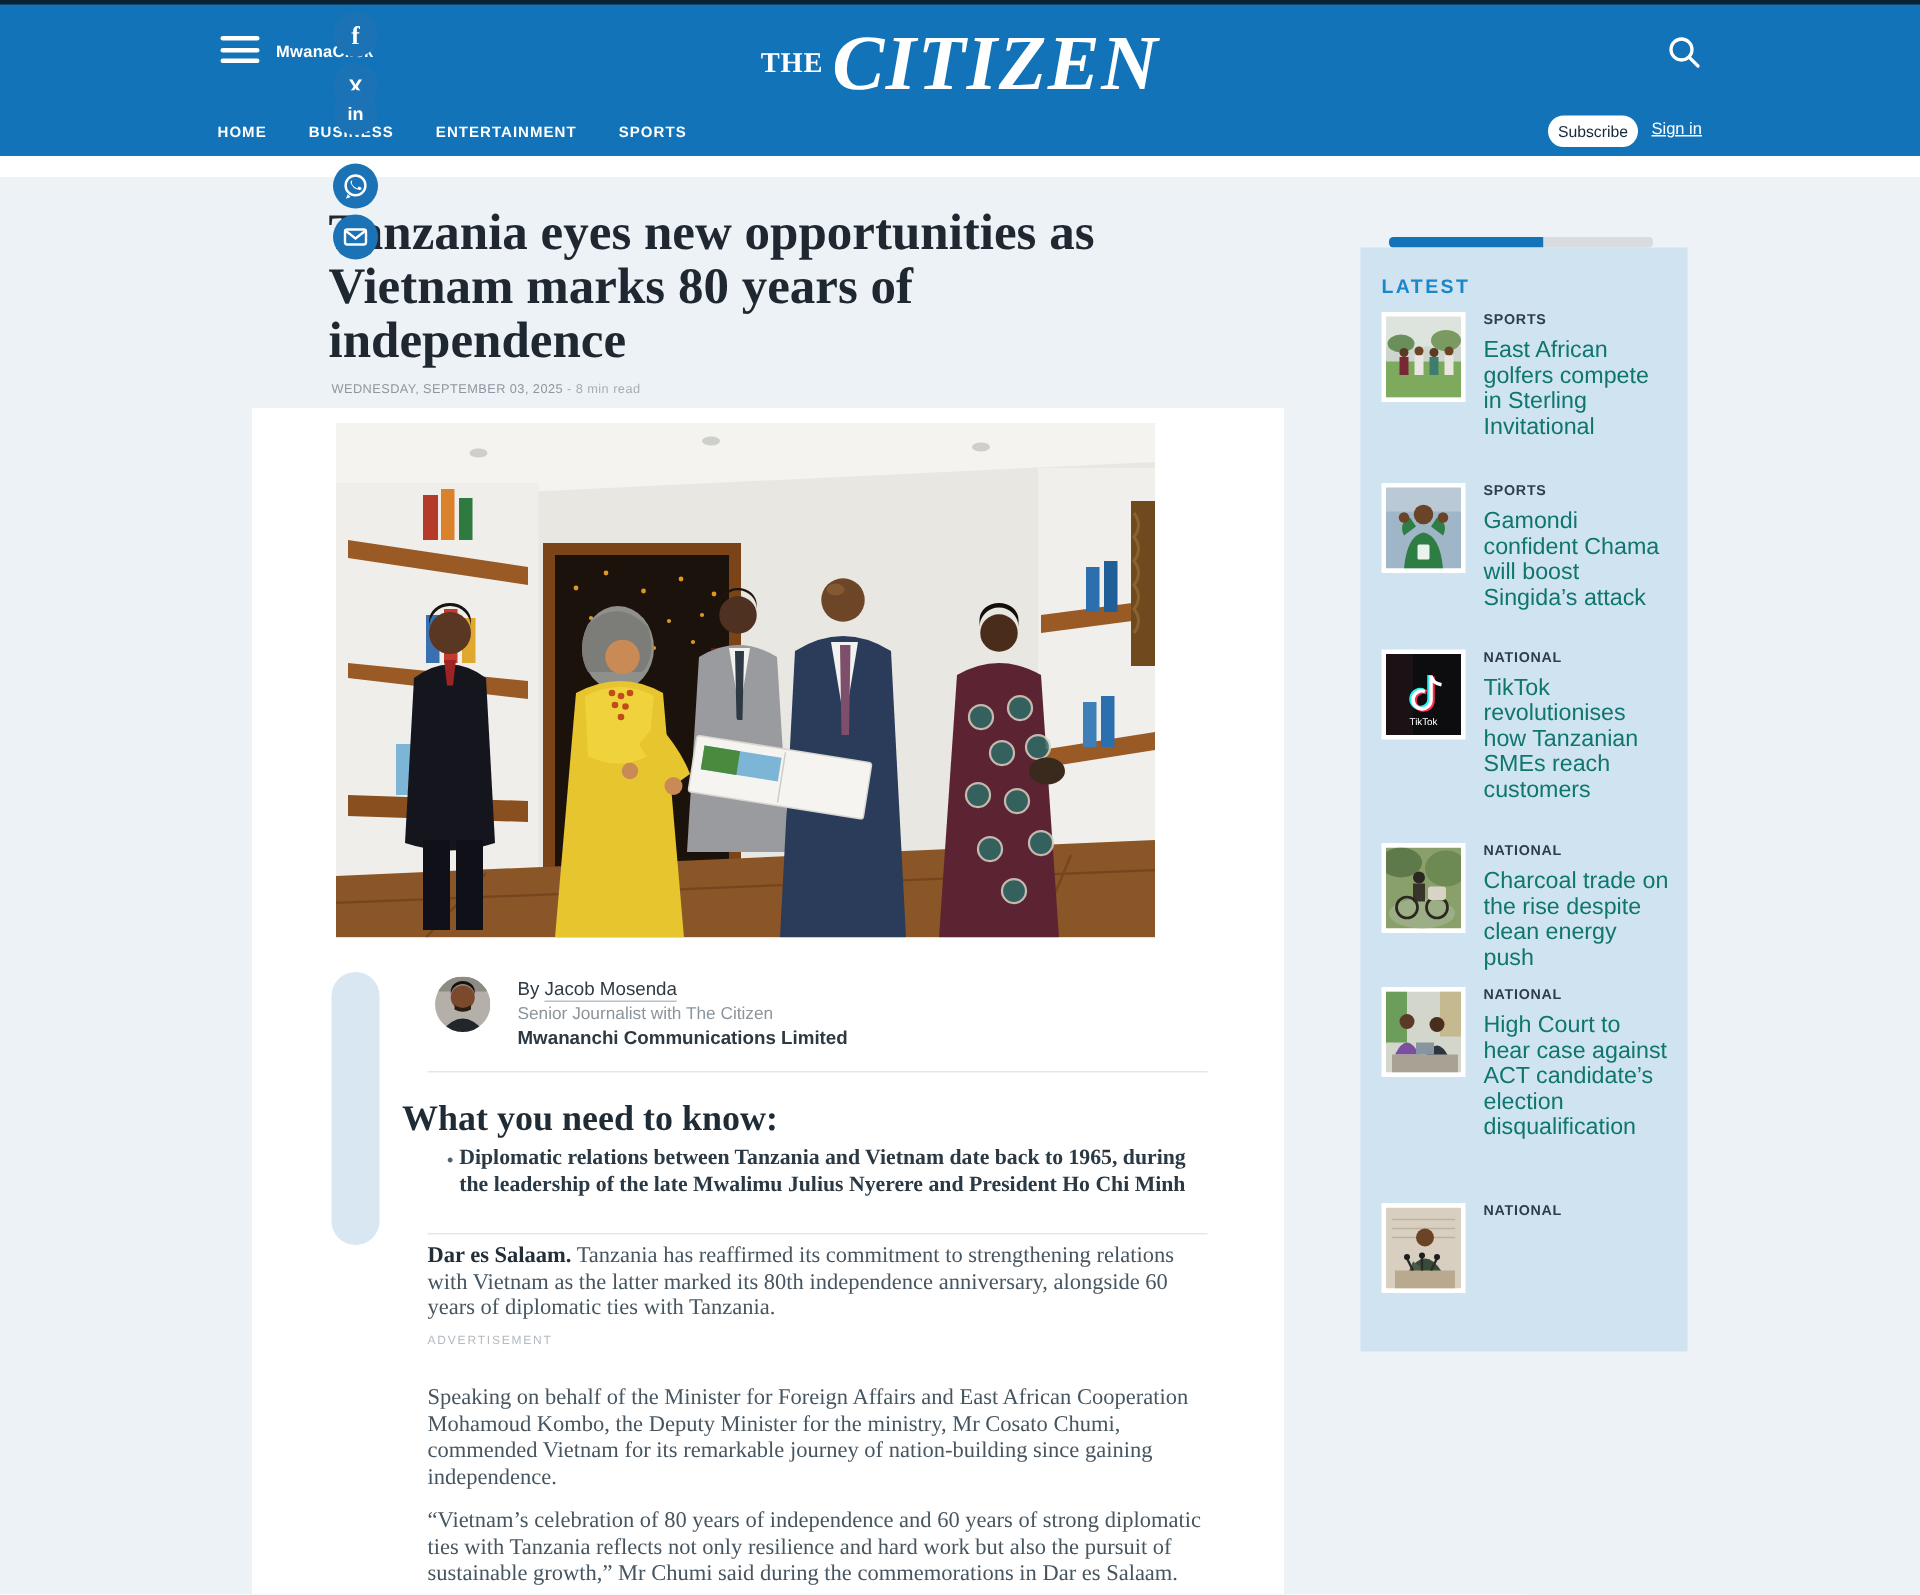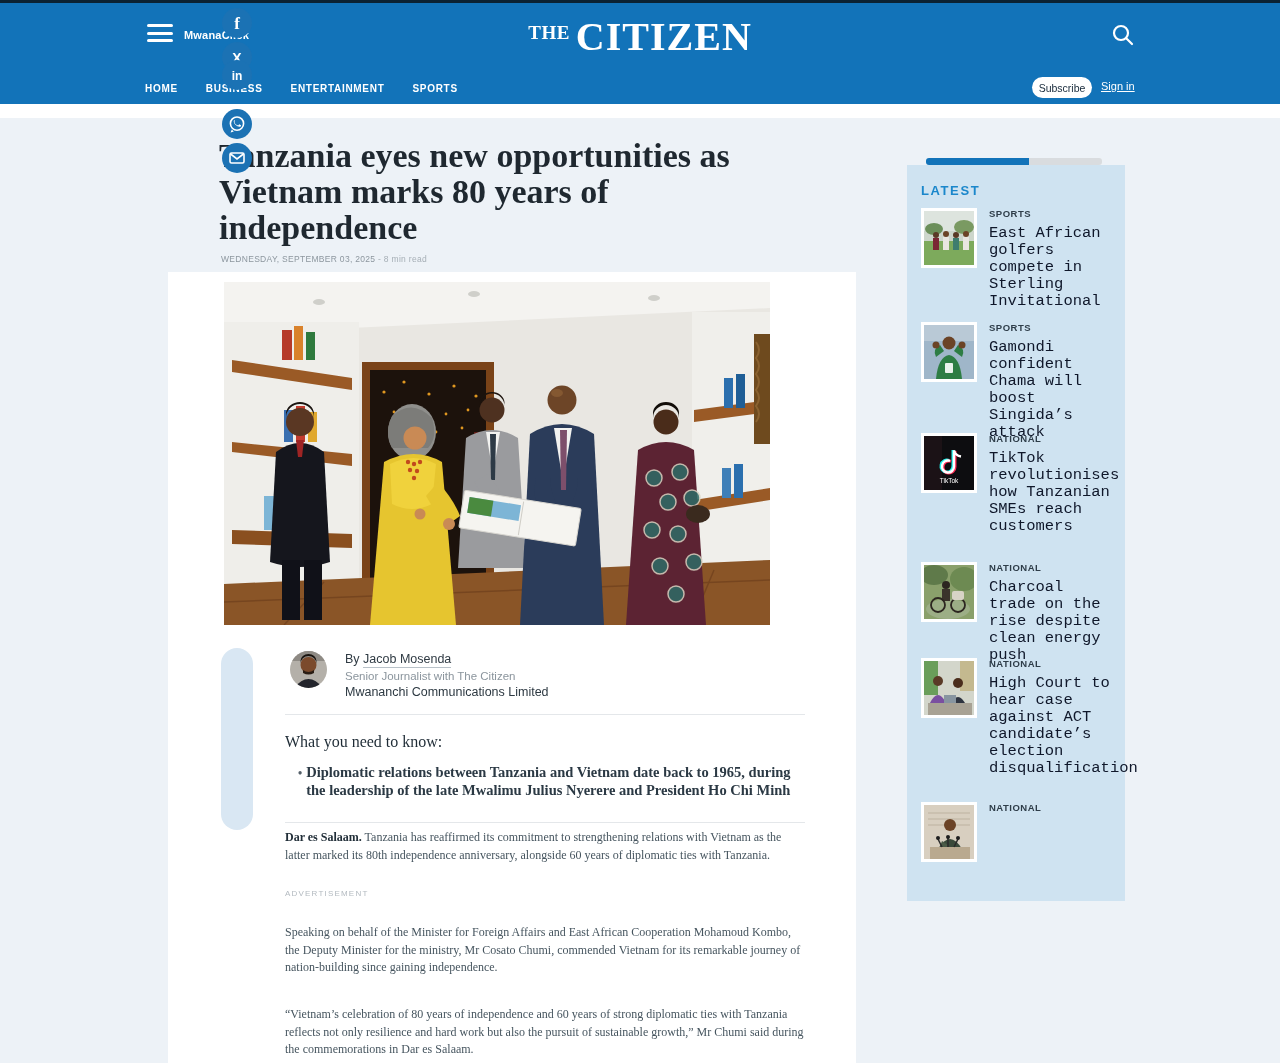--- a/index.html
+++ b/index.html
@@ -13,21 +13,21 @@
   .white-strip { position:absolute; left:0; top:104px; width:1280px; height:14px; background:#ffffff; }
 
   .hamburger { position:absolute; left:147px; top:21px; width:26px; height:20px; cursor:pointer; }
   .hamburger span { display:block; height:3px; background:#fff; border-radius:2px; margin-bottom:4.5px; }
 
   .brandlet { position:absolute; left:184px; top:26px; color:#fff; font-size:11px; font-weight:bold; letter-spacing:.2px; cursor:pointer; }
 
   .logo { position:absolute; left:0; top:10px; width:1280px; text-align:center; color:#fff; cursor:pointer;
           font-family:"Liberation Serif","DejaVu Serif",serif; font-weight:bold; white-space:nowrap; }
   .logo .the { font-size:19px; letter-spacing:.5px; vertical-align:11px; margin-right:6px; }
-  .logo .citizen { font-size:40px; letter-spacing:1px; }
+  .logo .citizen { font-size:52px; letter-spacing:1px;font-style:italic; }
 
   .search-btn { position:absolute; left:1110px; top:19px; width:26px; height:26px; cursor:pointer; }
 
   .nav { position:absolute; left:145px; top:80px; display:flex; gap:28px; }
   .nav .nav-item { color:#fff; font-size:10px; font-weight:bold; letter-spacing:.7px; cursor:pointer; }
 
   .subscribe { position:absolute; left:1032px; top:74px; width:60px; height:21px; background:#fff;
                border:none; border-radius:11px; font-size:10.5px; color:#17293a; cursor:pointer;
                font-family:"Liberation Sans",sans-serif; }
   .signin { position:absolute; left:1101px; top:77px; color:#fff; font-size:11px;
@@ -43,33 +43,33 @@
   .dateline .readtime { color:#a6afb6; }
 
   .hero { position:absolute; left:224px; top:282px; width:546px; height:343px; overflow:hidden; background:#e9e7e2; }
 
   .author-row { position:absolute; left:290px; top:651px; display:flex; }
   .avatar { width:37px; height:37px; border-radius:50%; overflow:hidden; flex:0 0 37px; }
   .author-meta { margin-left:18px; padding-top:1px; }
   .author-byline { font-size:12.5px; color:#2f3a43; }
   .author-byline .aname { border-bottom:1px solid #b9c2c9; padding-bottom:1px; cursor:pointer; }
   .author-role { font-size:11.5px; color:#8b959d; margin-top:4px; }
-  .author-org { font-size:12.5px; font-weight:normal; color:#2d3942; margin-top:3px; }
+  .author-org { font-size:12.5px; font-weight:bold; color:#2d3942; margin-top:3px; }
 
   .divider { position:absolute; left:285px; width:520px; height:1px; background:#e4e7ea; }
 
-  .kicker-title { position:absolute; left:285px; top:733px; font-family:"Liberation Serif","DejaVu Serif",serif;
-                  font-weight:normal; font-size:16px; color:#1f2c36; }
+  .kicker-title { position:absolute; left:268px; top:733px; font-family:"Liberation Serif","DejaVu Serif",serif;
+                  font-weight:bold; font-size:24px; color:#1f2c36; }
   .kicker-list { position:absolute; left:298px; top:764px; width:505px; }
   .kicker-item { display:flex; font-family:"Liberation Serif","DejaVu Serif",serif;
                  font-weight:bold; font-size:14.5px; line-height:17.5px; color:#2b3944; }
   .kicker-item .dot { width:16px; color:#55606a; font-size:12px; padding-top:1px; }
 
   .p { position:absolute; left:285px; width:522px;
-       font-family:"Liberation Serif","DejaVu Serif",serif; font-size:12px; line-height:17.5px; color:#46555f; }
+       font-family:"Liberation Serif","DejaVu Serif",serif; font-size:15px; line-height:17.5px; color:#46555f; }
   .p .lead { font-weight:bold; color:#222f39; }
   .p1 { top:829px; } .p2 { top:924px; } .p3 { top:1006px; }
 
   .adv { position:absolute; left:285px; top:889px; width:520px; text-align:left;
          font-size:8px; letter-spacing:1.2px; color:#b3bac0; }
 
   
   .share-rail { position:absolute; left:221px; top:648px; width:32px; height:182px;
                 background:#d9e7f3; border-radius:16px; }
   .share-btn { position:absolute; left:1px; width:30px; height:30px; border-radius:50%;
@@ -83,22 +83,22 @@
 
   .sidebar { position:absolute; left:907px; top:165px; width:218px; height:736px; background:#cfe3f1; }
   .latest-label { position:absolute; left:921px; top:183px; font-size:13px; font-weight:bold;
                   letter-spacing:1.6px; color:#1b87cb; }
 
   .side-item { position:absolute; left:921px; width:192px; display:flex; cursor:pointer; }
   .thumb { width:56px; height:60px; background:#fff; padding:3px; flex:0 0 56px; }
   .thumb svg { width:50px; height:54px; display:block; }
   .side-text { margin-left:12px; width:126px; }
   .side-cat { font-size:9.5px; font-weight:bold; letter-spacing:.5px; color:#2e3d49; }
-  .side-headline { margin-top:6px; font-family:Liberation Mono, monospace;
-                   font-size:15.5px; line-height:17px; color:#0f172a; }
+  .side-headline { margin-top:6px; font-family:Liberation Sans, sans-serif;
+                   font-size:15.5px; line-height:17px; color:#0f766e; }
   .it0{top:208px;} .it1{top:322px;} .it2{top:433px;} .it3{top:562px;} .it4{top:658px;} .it5{top:802px;}
 </style>
 </head>
 <body>
 
 <div class="page">
 
   <div class="topbar">
     <div class="hamburger">
       <span></span>

